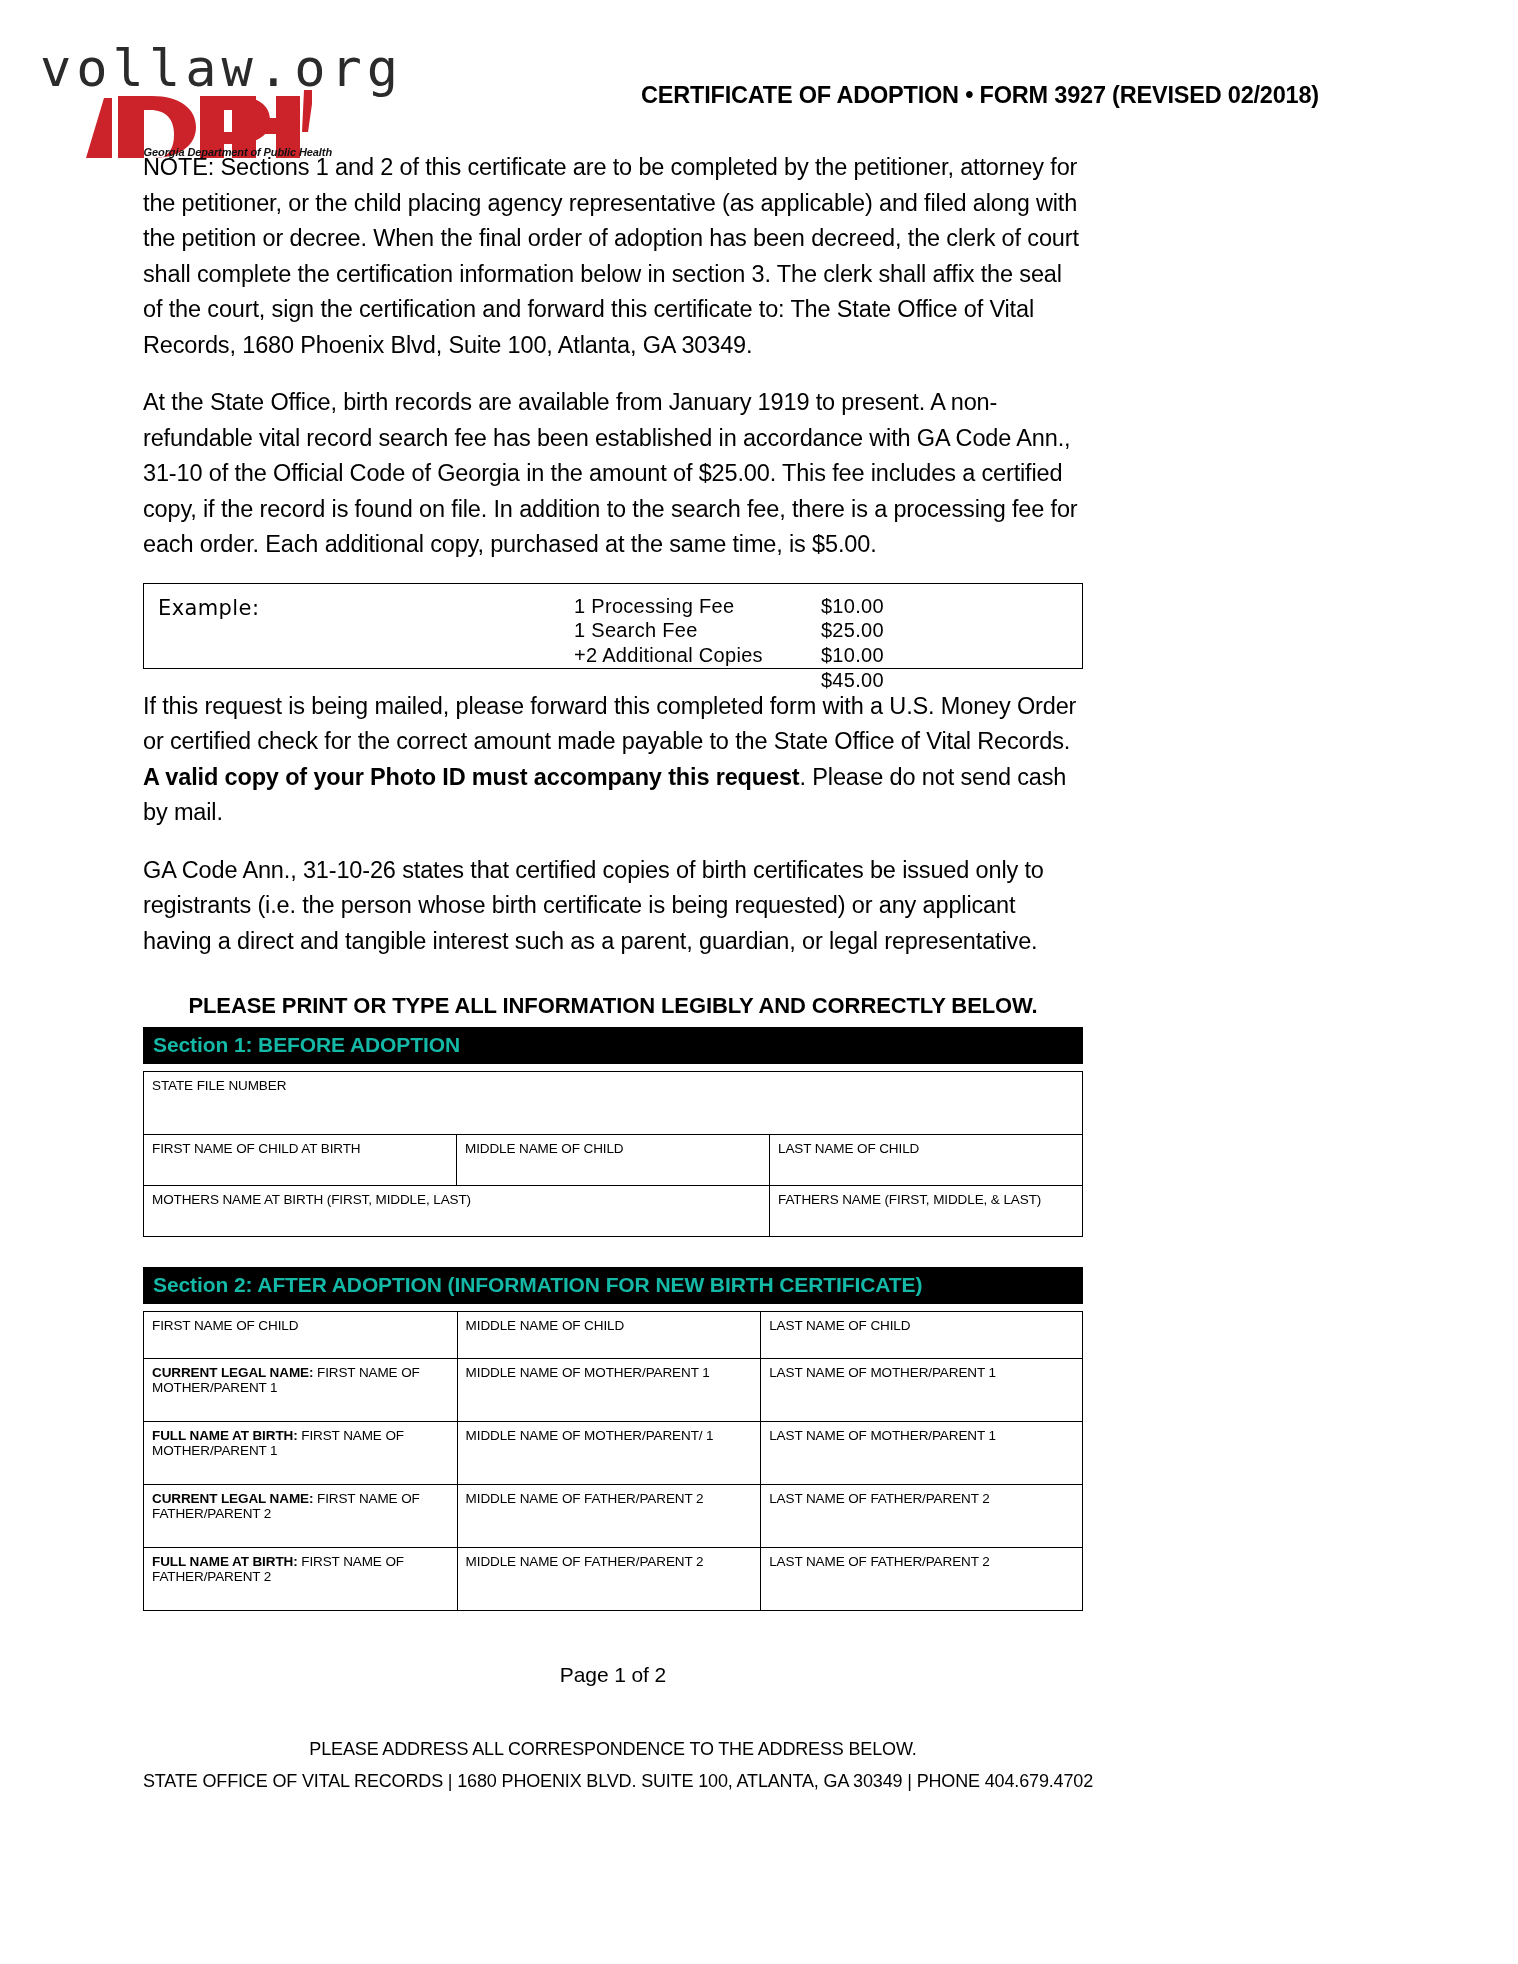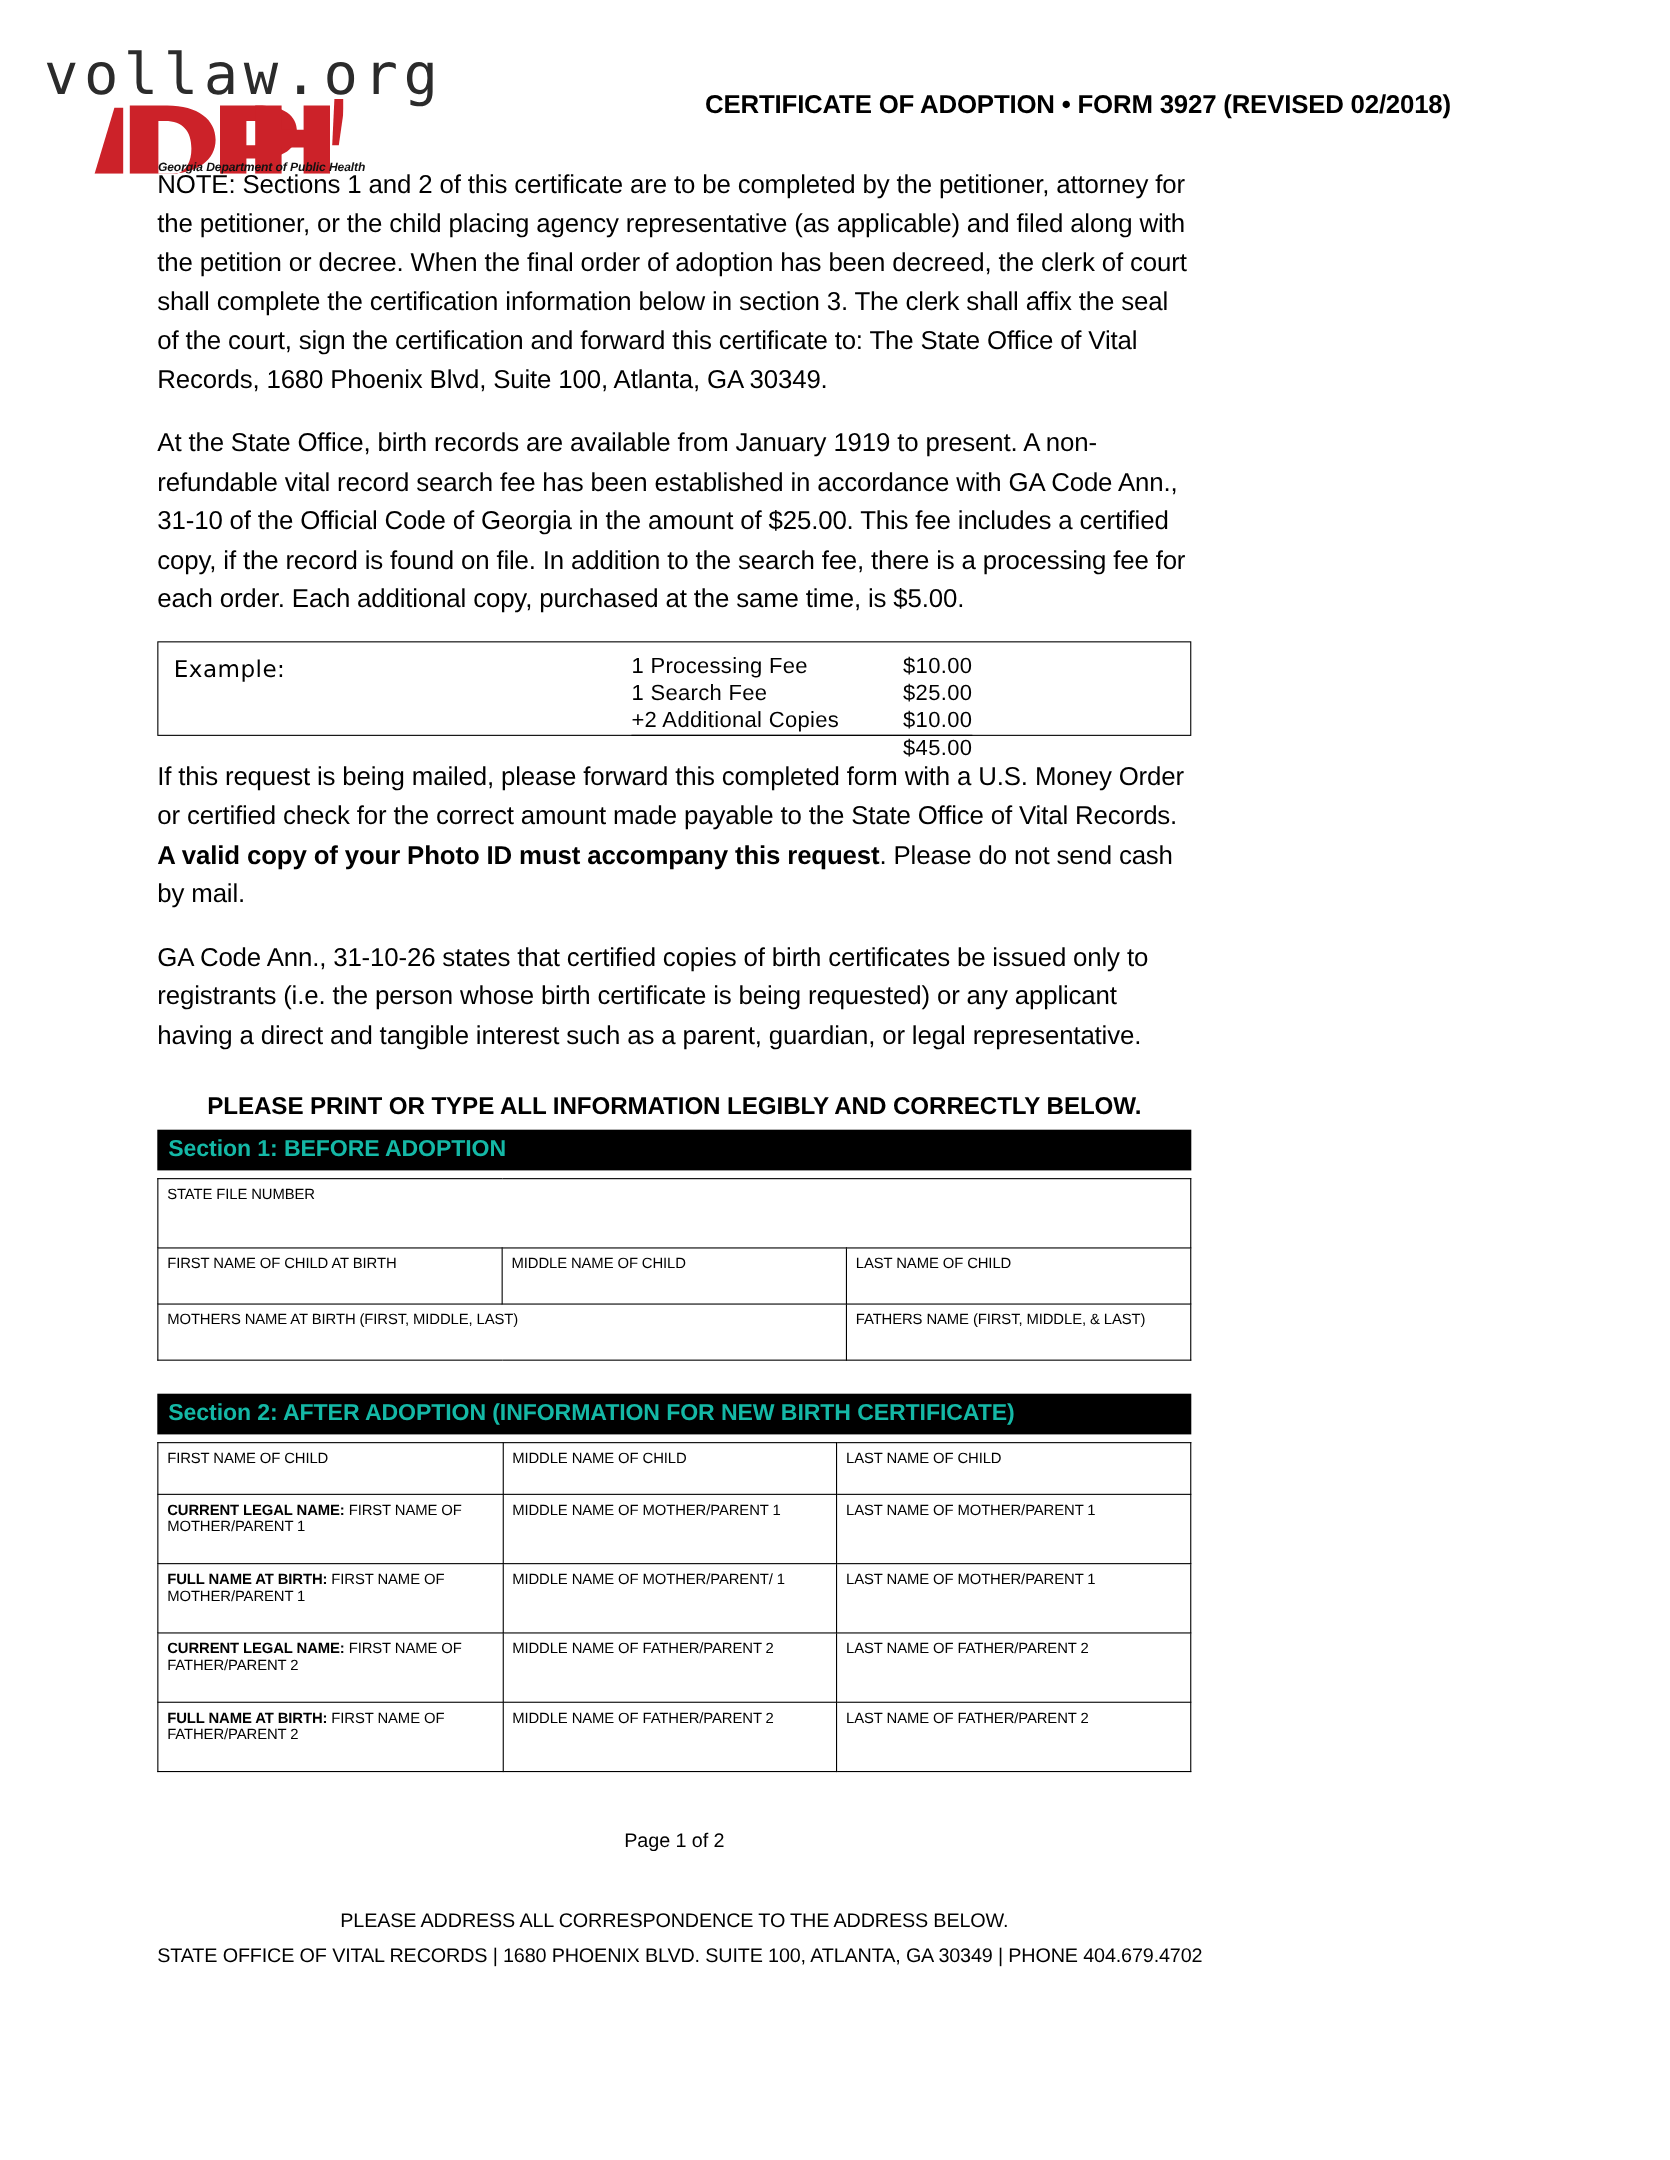--- a/index.html
+++ b/index.html
@@ -167,21 +167,21 @@
   }
   .form-table td.tall { height: 56px; }
   .form-table td.short { height: 40px; }
   .form-table td b { font-weight: bold; }
 
   .sec-gap { height: 30px; }
 
   
   .page-num {
     text-align: center;
-    font-size: 18px;
+    font-size: 21px;
     margin-top: 52px;
     letter-spacing: -0.1px;
   }
   .footer {
     text-align: center;
     margin-top: 46px;
     font-size: 18px;
     line-height: 32px;
     letter-spacing: -0.15px;
   }

